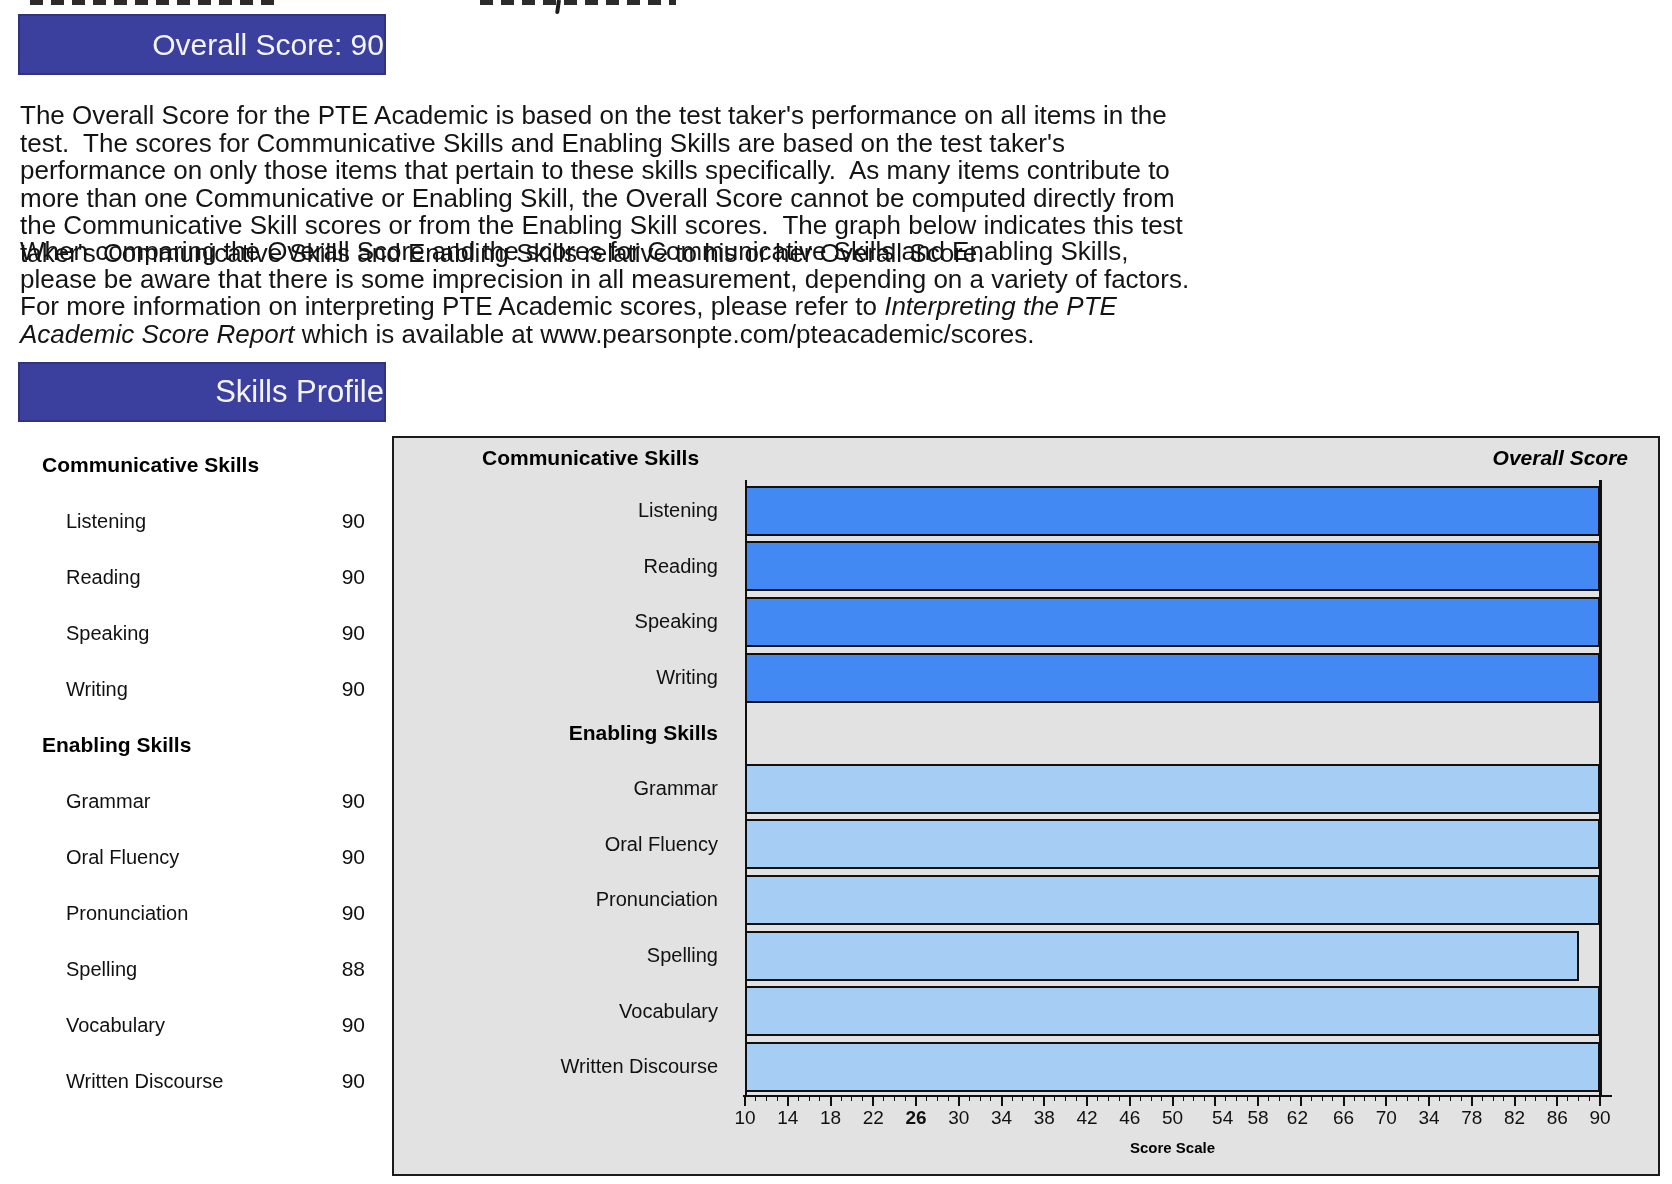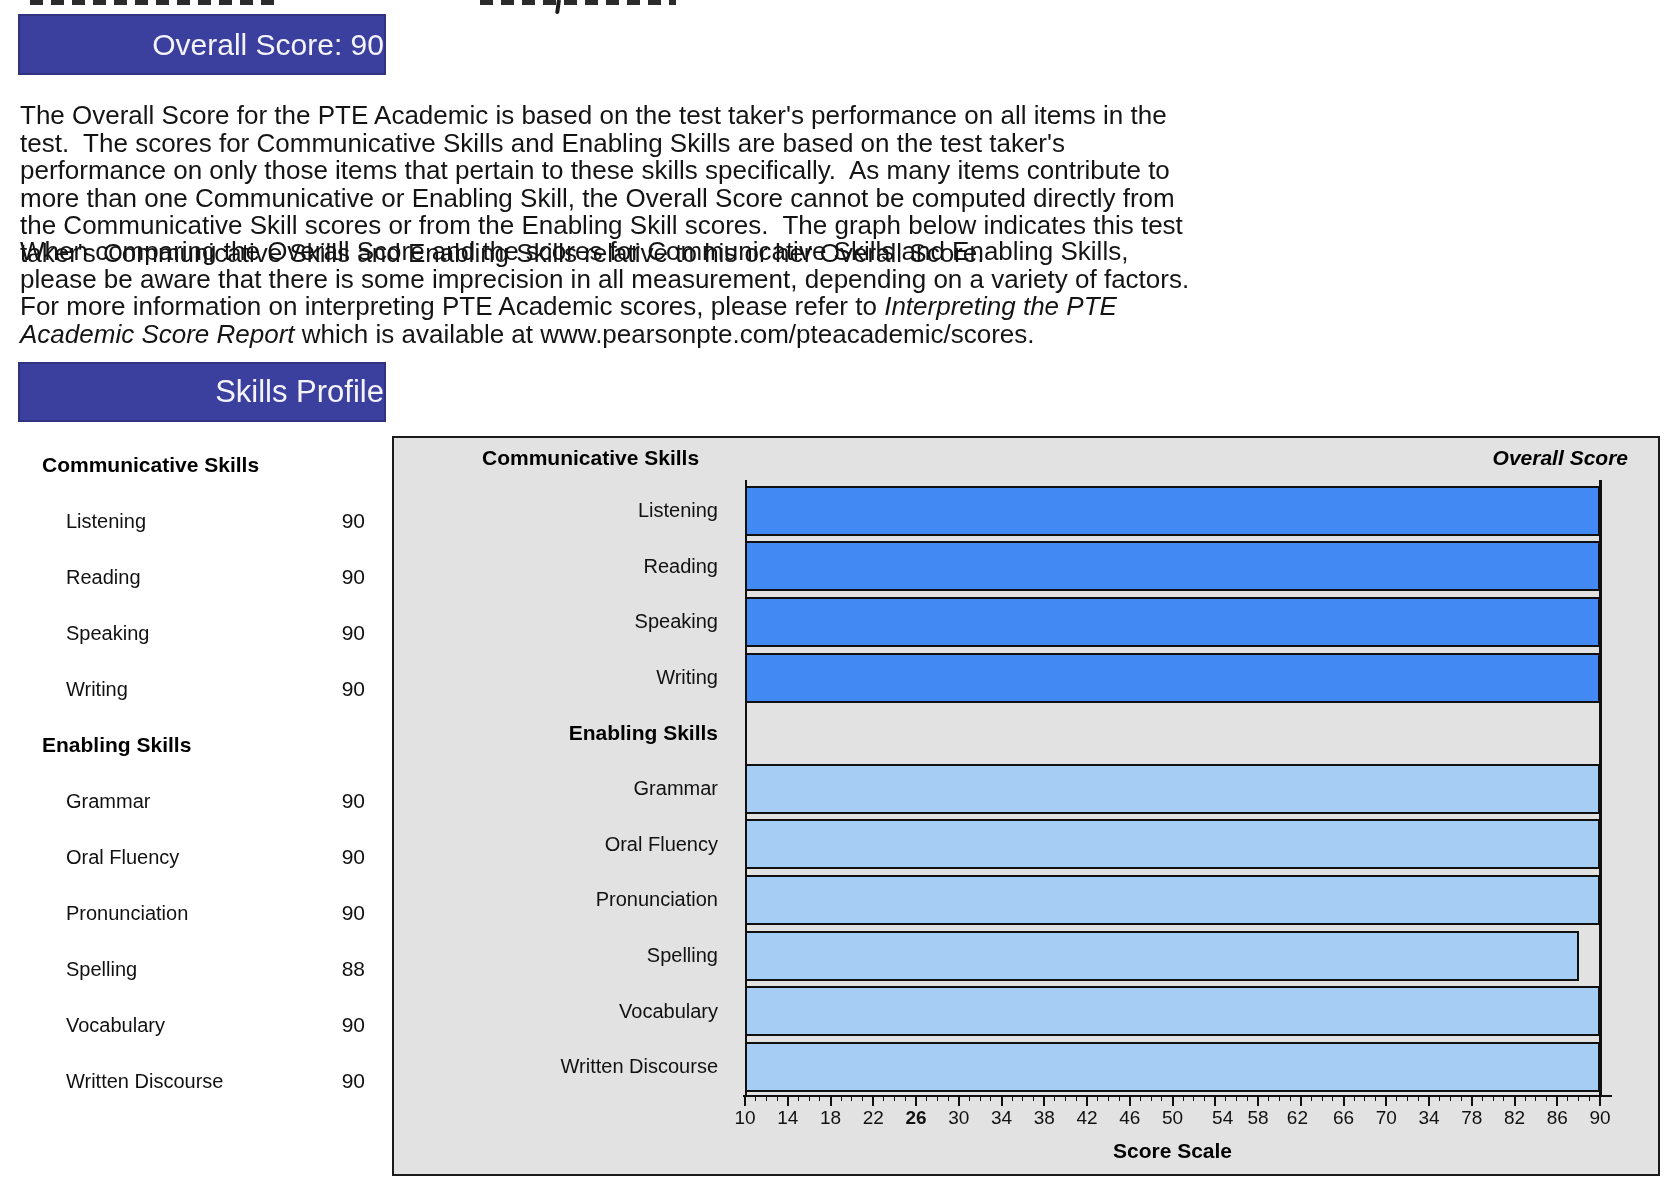--- a/index.html
+++ b/index.html
@@ -38,21 +38,21 @@
   #chart-title-right{right:30px;top:8px;font-style:italic;}
   .chart-row-label{position:absolute;left:0;width:324px;text-align:right;
                    display:flex;align-items:center;justify-content:flex-end;
                    font-size:20px;color:#111;}
   .chart-row-label.hdr{font-weight:bold;font-size:21px;color:#000;}
   .bar{position:absolute;border:2px solid #101010;box-sizing:border-box;height:50px;}
   .vline{position:absolute;background:#101010;}
   .axis-base{position:absolute;background:#101010;}
   .tick{position:absolute;background:#101010;}
   .tick-label{position:absolute;width:36px;text-align:center;font-size:19px;color:#111;}
-  #axis-title{position:absolute;font-weight:bold;font-size:21px;color:#000;text-align:center;width:200px;}
+  #axis-title{position:absolute;font-weight:bold;font-size:15px;color:#000;text-align:center;width:200px;}
 </style>
 </head>
 <body>
 
 <div class="frag" style="left:30px;width:252px;"></div>
 <div class="frag" style="left:480px;width:196px;"></div>
 <div class="frag-desc" style="left:556px;"></div>
 
 <div class="badge" id="overall-badge">
   <span>Overall Score: 90</span>

